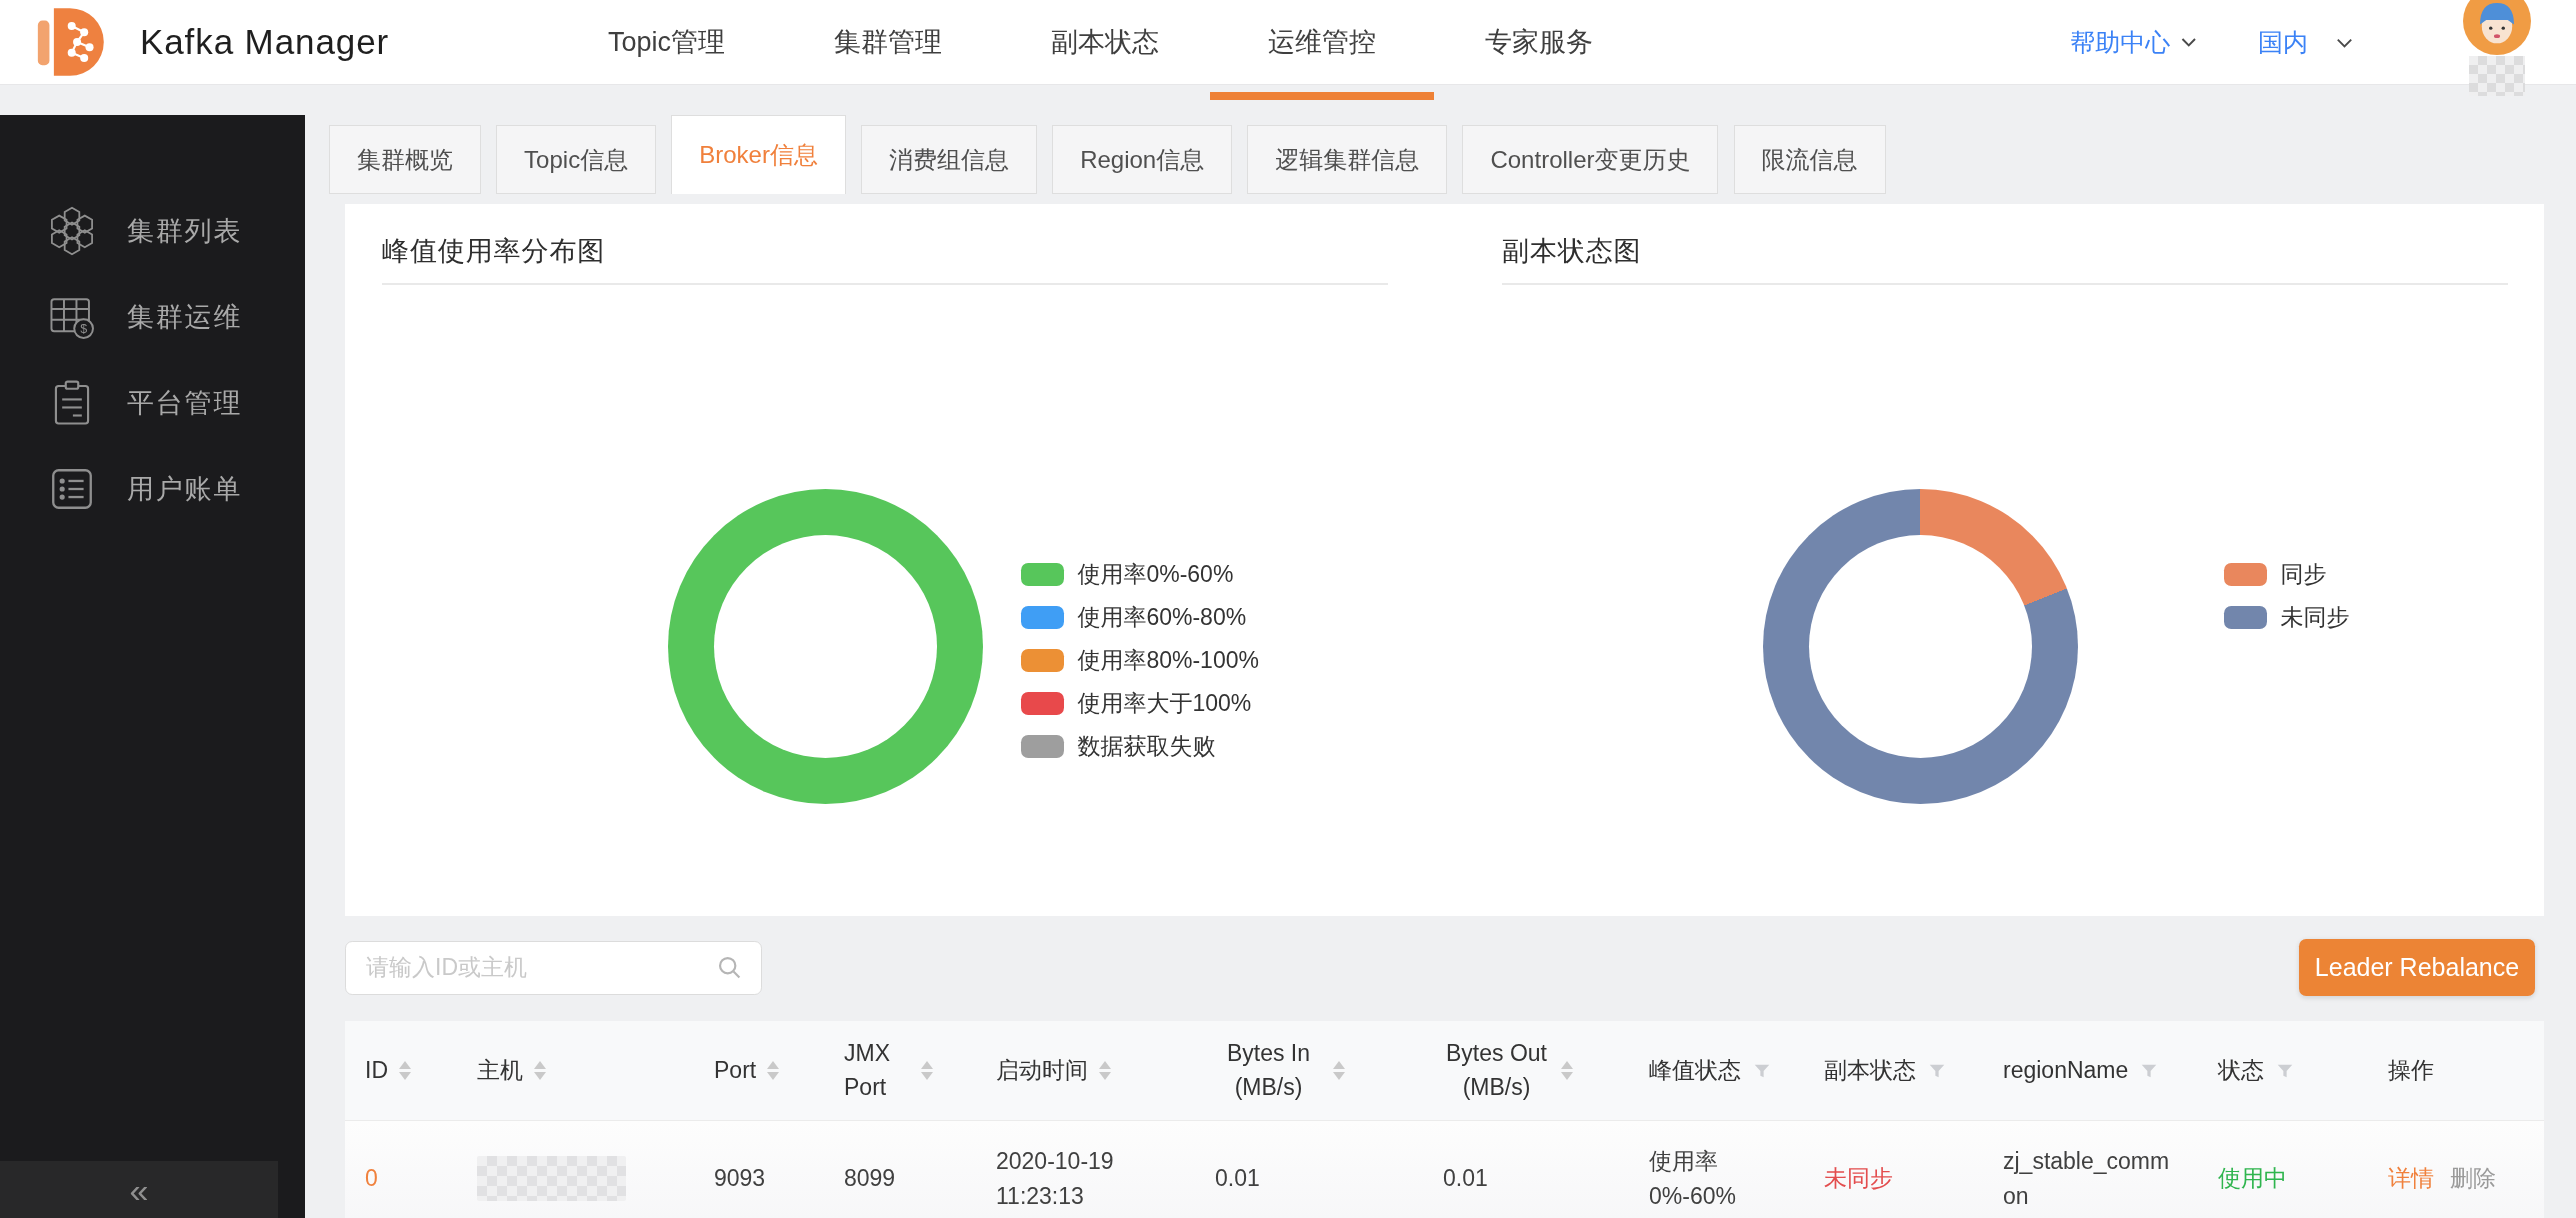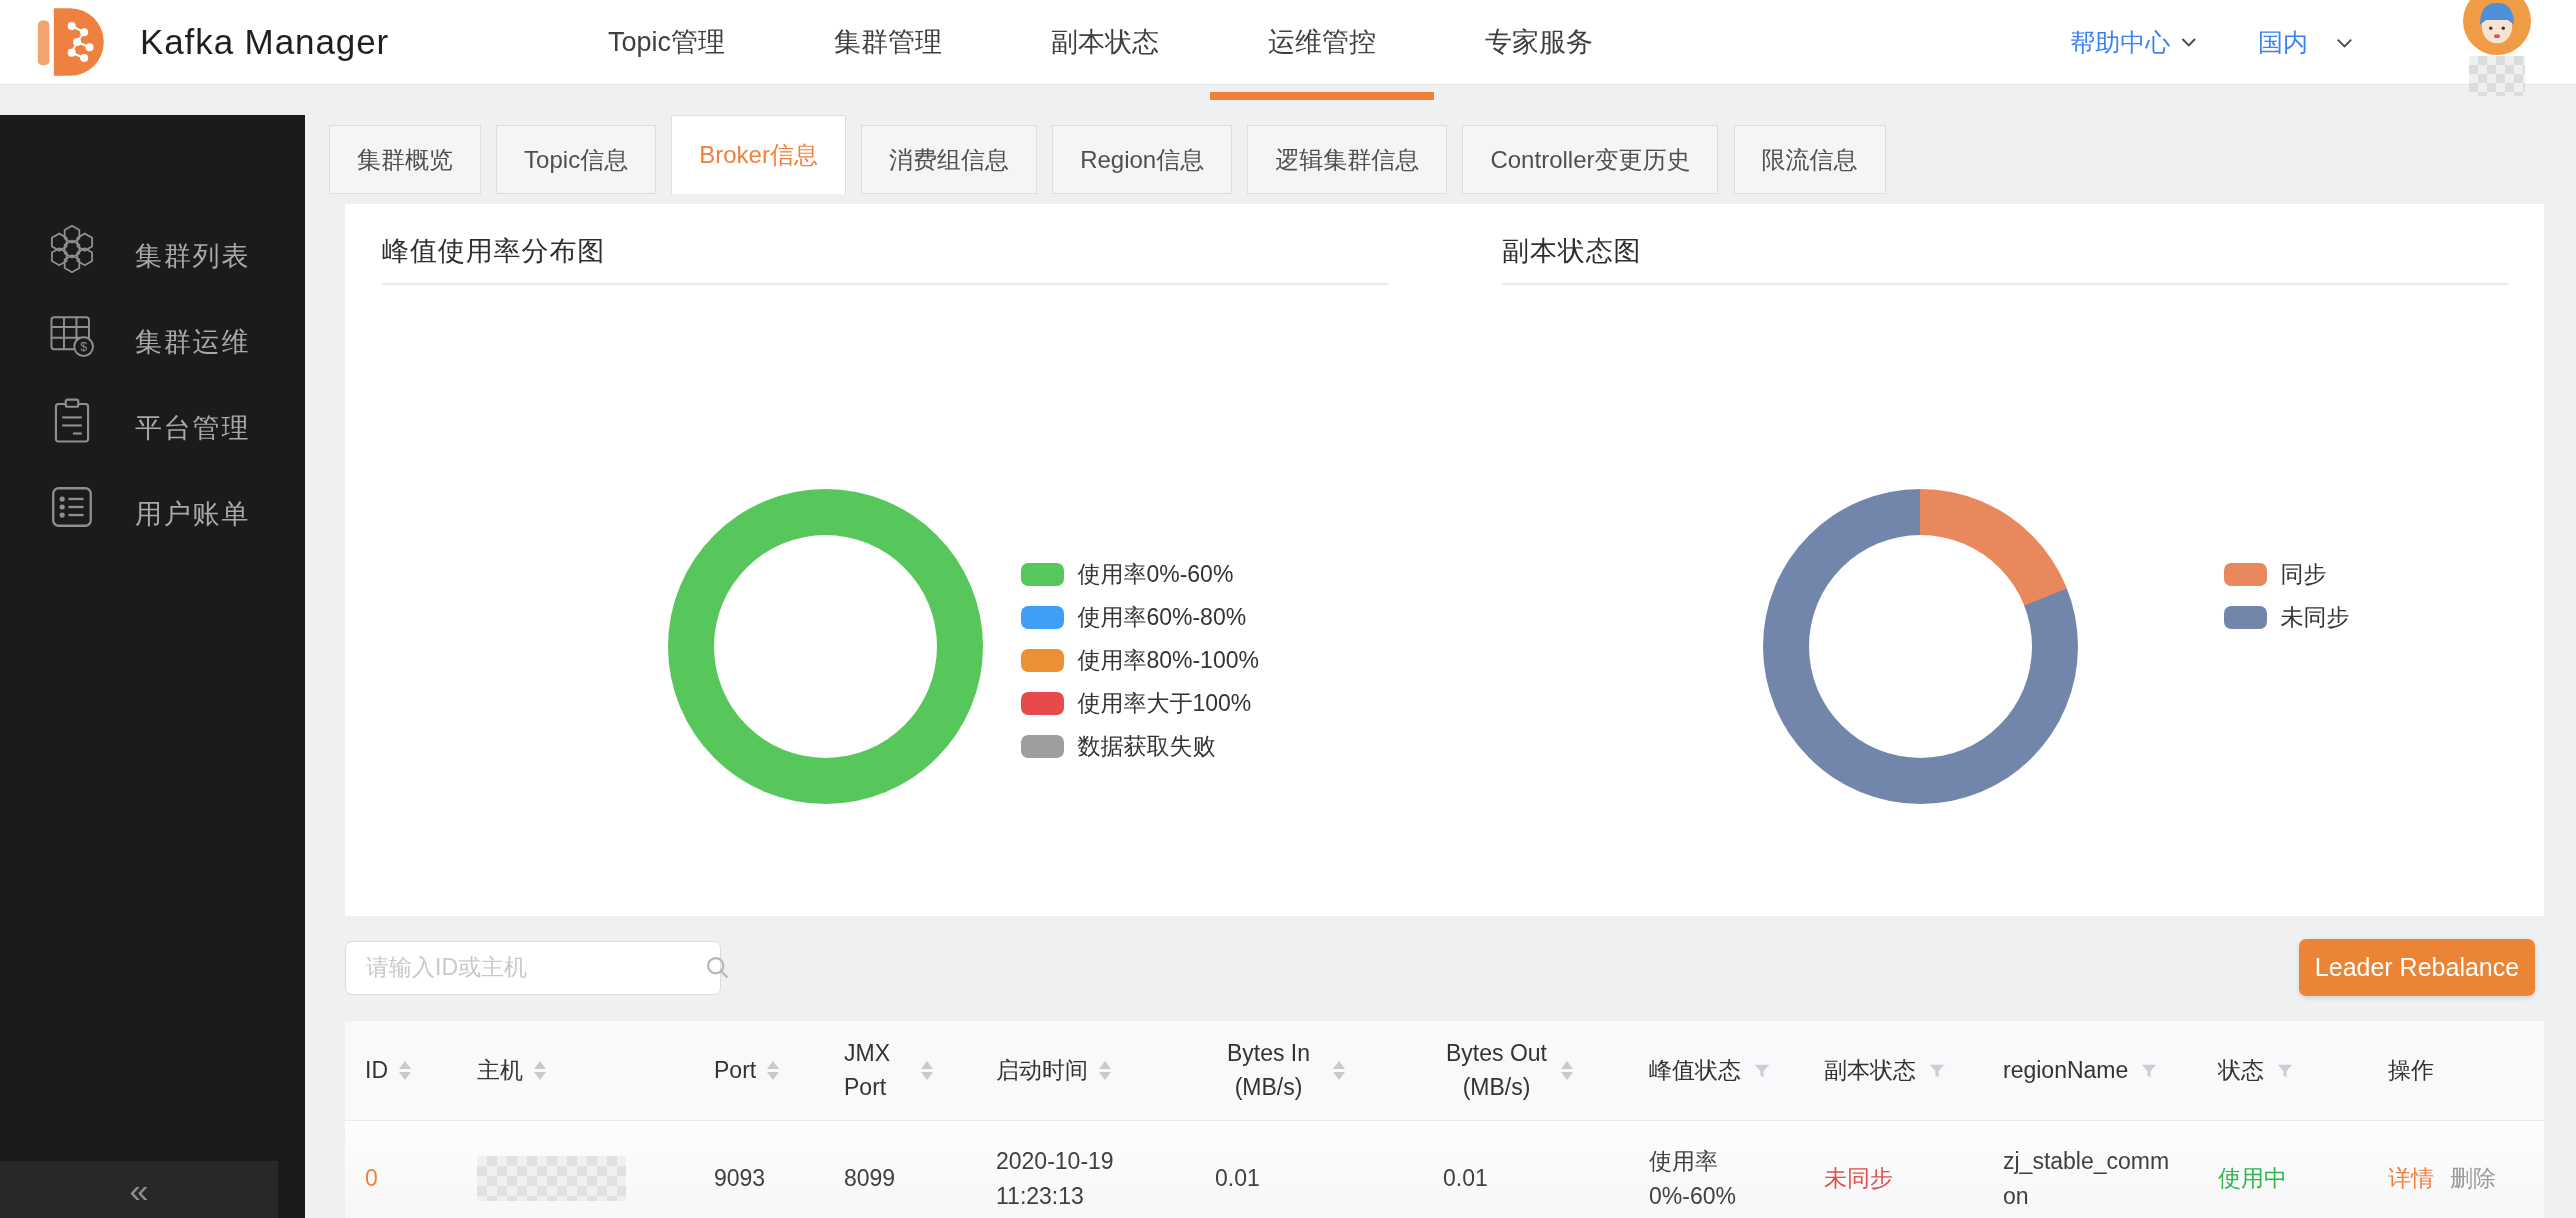--- a/index.html
+++ b/index.html
@@ -37,21 +37,21 @@
     background:
       repeating-conic-gradient(#dcdcdd 0 25%, #efeff0 0 50%);
     background-size:18px 18px;
   }
   
   .sidebar {
     position:absolute; left:0; top:115px; width:305px; height:1103px;
     background:#1b1b1d; z-index:20;
   }
   .side-items { padding-top:73px; }
-  .side-item { height:86px; display:flex; align-items:flex-end; cursor:pointer;gap:8px; }
+  .side-item { height:86px; display:flex; align-items:center; cursor:pointer; }
   .side-item .icon { width:50px; height:50px; margin-left:47px; flex:none; }
   .side-item .lbl { font-size:27px; color:#a9a9a9; margin-left:30px; letter-spacing:1.8px; }
   .side-collapse {
     position:absolute; left:0; bottom:0; width:278px; height:57px; background:#282829;
     display:flex; align-items:center; justify-content:center; cursor:pointer;
   }
   .side-collapse span { font-size:34px; color:#8f8f8f; line-height:1; }
   
   .main { position:absolute; left:305px; top:115px; width:2271px; height:1103px; }
   
@@ -71,21 +71,21 @@
   .panel-divider { position:absolute; height:1.8px; background:#e9e9e9; width:1006px; }
   .donut { position:absolute; width:315px; height:315px; border-radius:50%; }
   .donut::after { content:""; position:absolute; inset:46px; background:#fff; border-radius:50%; }
   .legend { position:absolute; list-style:none; }
   .legend li { height:43px; display:flex; align-items:center; cursor:pointer; }
   .legend .swatch { width:43px; height:22.4px; border-radius:7.2px; flex:none; }
   .legend .ltext { font-size:23px; color:#333; margin-left:13.4px; white-space:nowrap; }
   
   .toolbar { position:absolute; left:40px; top:824px; width:2199px; height:59px; }
   .search-box {
-    position:absolute; left:0; top:1.8px; width:376px; height:54px; background:#fff;
+    position:absolute; left:0; top:1.8px; width:417px; height:54px; background:#fff;
     border:0.9px solid #dcdcdc; border-radius:7.2px; display:flex; align-items:center;gap:42px;
   }
   .search-box input {
     border:none; outline:none; flex:1; font-size:23px; color:#333; padding-left:20px;
     font-family:inherit; background:transparent;
   }
   .search-box input::placeholder { color:#c9c9c9; }
   .search-box .mag { margin-right:18px; cursor:pointer; display:flex; }
   .rebalance-btn {
     position:absolute; right:9px; top:0; width:236px; height:57px; border:none; cursor:pointer;

